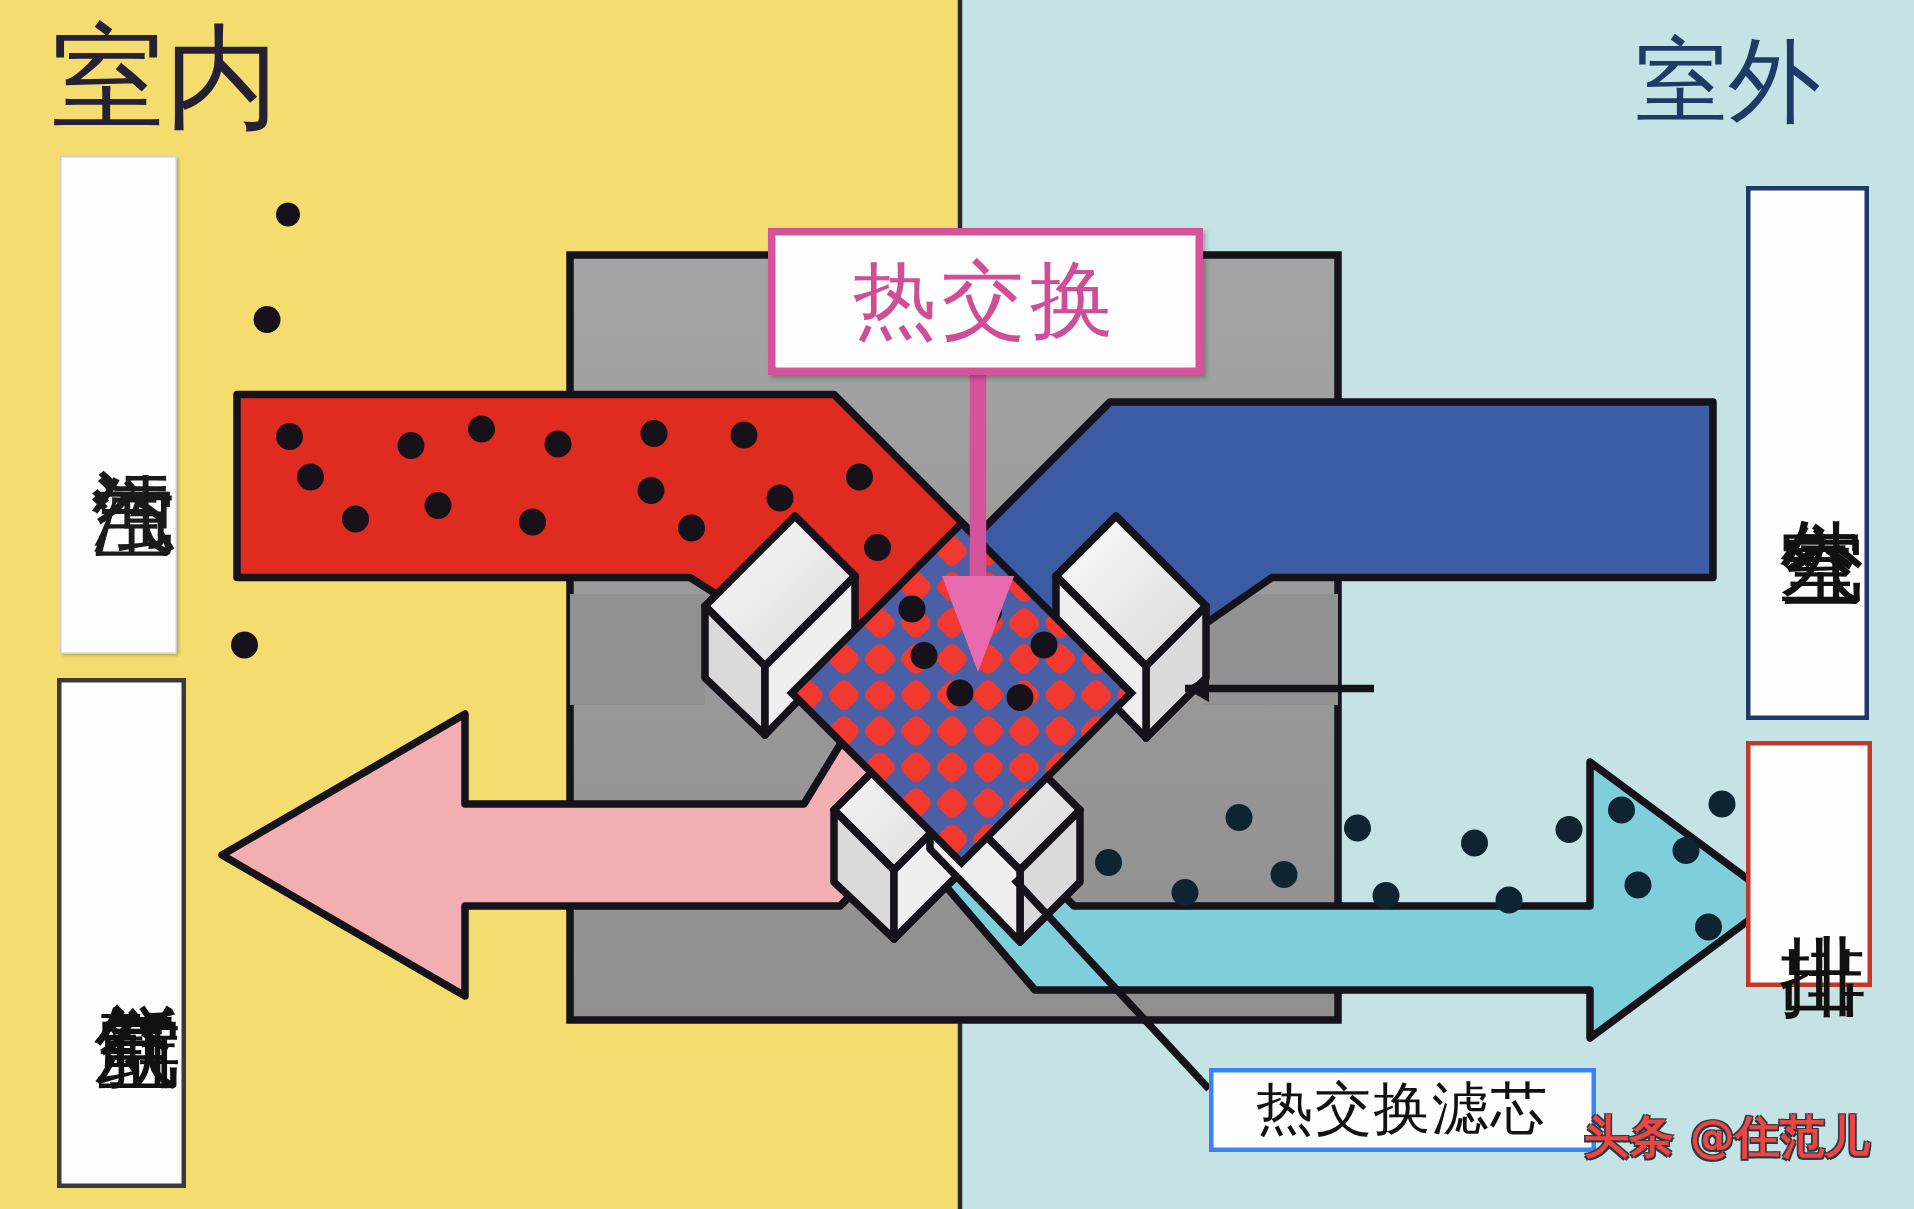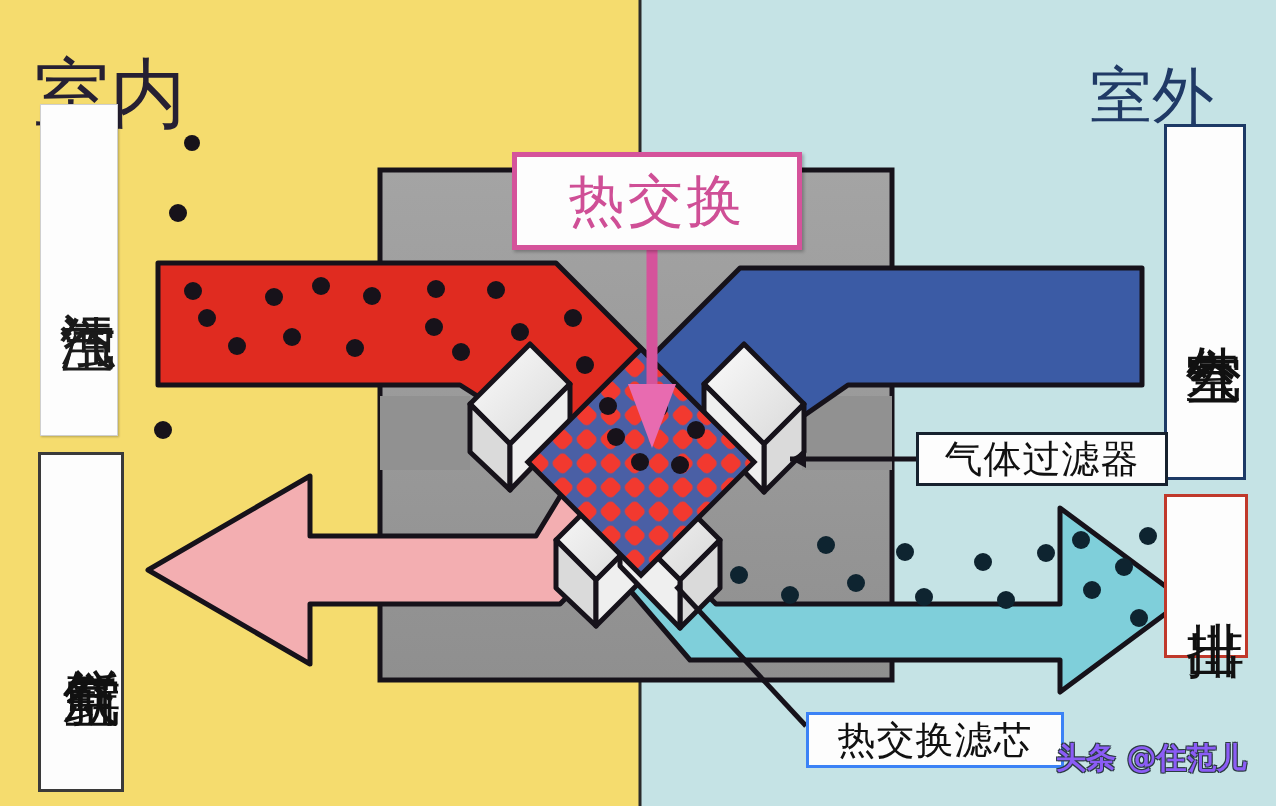--- a/index.html
+++ b/index.html
@@ -25,21 +25,20 @@
     background:#fdfdfd;
     box-sizing:border-box;
     text-align:center;
     white-space:nowrap;
   }
   .bigtext{
     position:absolute;
     font-family:"DejaVu Sans","Liberation Sans",sans-serif;
     font-weight:400;
     white-space:nowrap;
-    margin-top:42px;
   }
 
   
   #t-indoor{left:34px;top:2px;font-size:76px;color:#262033;}
   #t-outdoor{left:1090px;top:12px;font-size:62px;color:#203a66;text-align:center;}
 
   
   #lab-stale{
     left:40px;top:104px;width:78px;height:332px;
     font-size:56px;color:#1a1a1a;
@@ -90,21 +89,21 @@
     left:806px;top:712px;width:258px;height:56px;
     border:3px solid #3b82f6;
     color:#111;font-size:38px;line-height:50px;
     letter-spacing:1px;
   }
 
   
   #watermark{
     position:absolute;left:1056px;top:738px;
     font-family:"DejaVu Sans","Liberation Sans",sans-serif;
-    font-size:30px;color:#8b5cf6;font-weight:bold;
+    font-size:30px;color:#ef4444;font-weight:bold;
     text-shadow:1px 1px 0 #2b3b42,-1px 1px 0 #2b3b42,1px -1px 0 #2b3b42,-1px -1px 0 #2b3b42;
     white-space:nowrap;
   }
 </style>
 </head>
 <body>
 
 <div id="stage">
 
   <svg width="1276" height="806" viewBox="0 0 1276 806">
@@ -245,18 +244,17 @@
 
   <div class="bigtext" id="t-indoor">室内</div>
   <div class="bigtext" id="t-outdoor">室外</div>
 
   <div class="vlabel" id="lab-stale">污浊空气</div>
   <div class="vlabel" id="lab-fresh">新鲜空气</div>
   <div class="vlabel" id="lab-outdoorair">室外空气</div>
   <div class="vlabel" id="lab-exhaust">排出</div>
 
   <div class="hlabel" id="lab-hx">热交换</div>
-  <div class="hlabel" id="lab-gasfilter">气体过滤器</div>
   <div class="hlabel" id="lab-hxcore">热交换滤芯</div>
 
   <div id="watermark">头条 @住范儿</div>
 
 </div>
 
 </body></html>

